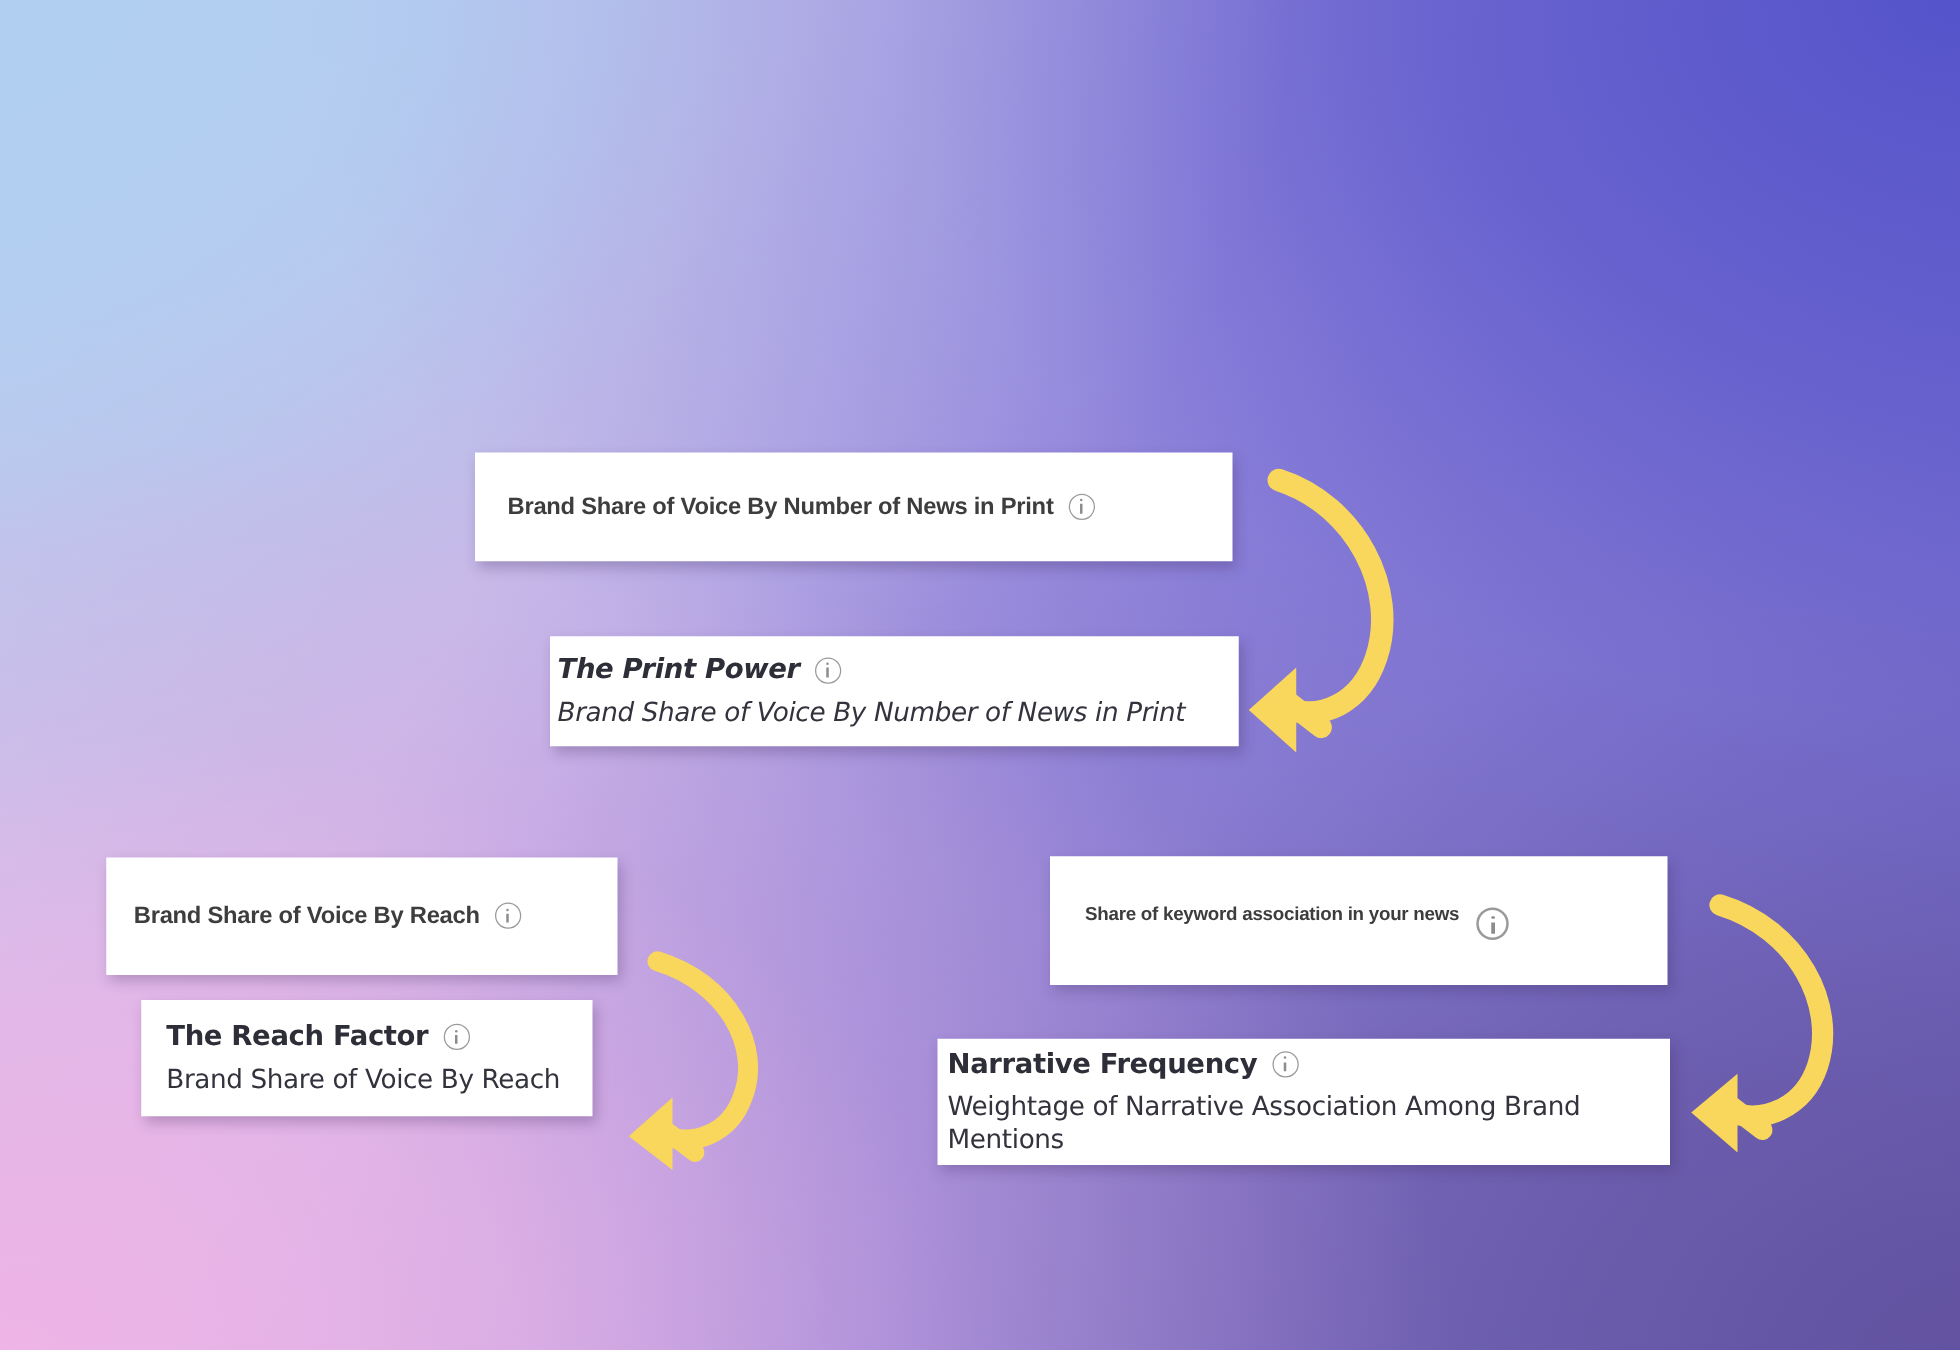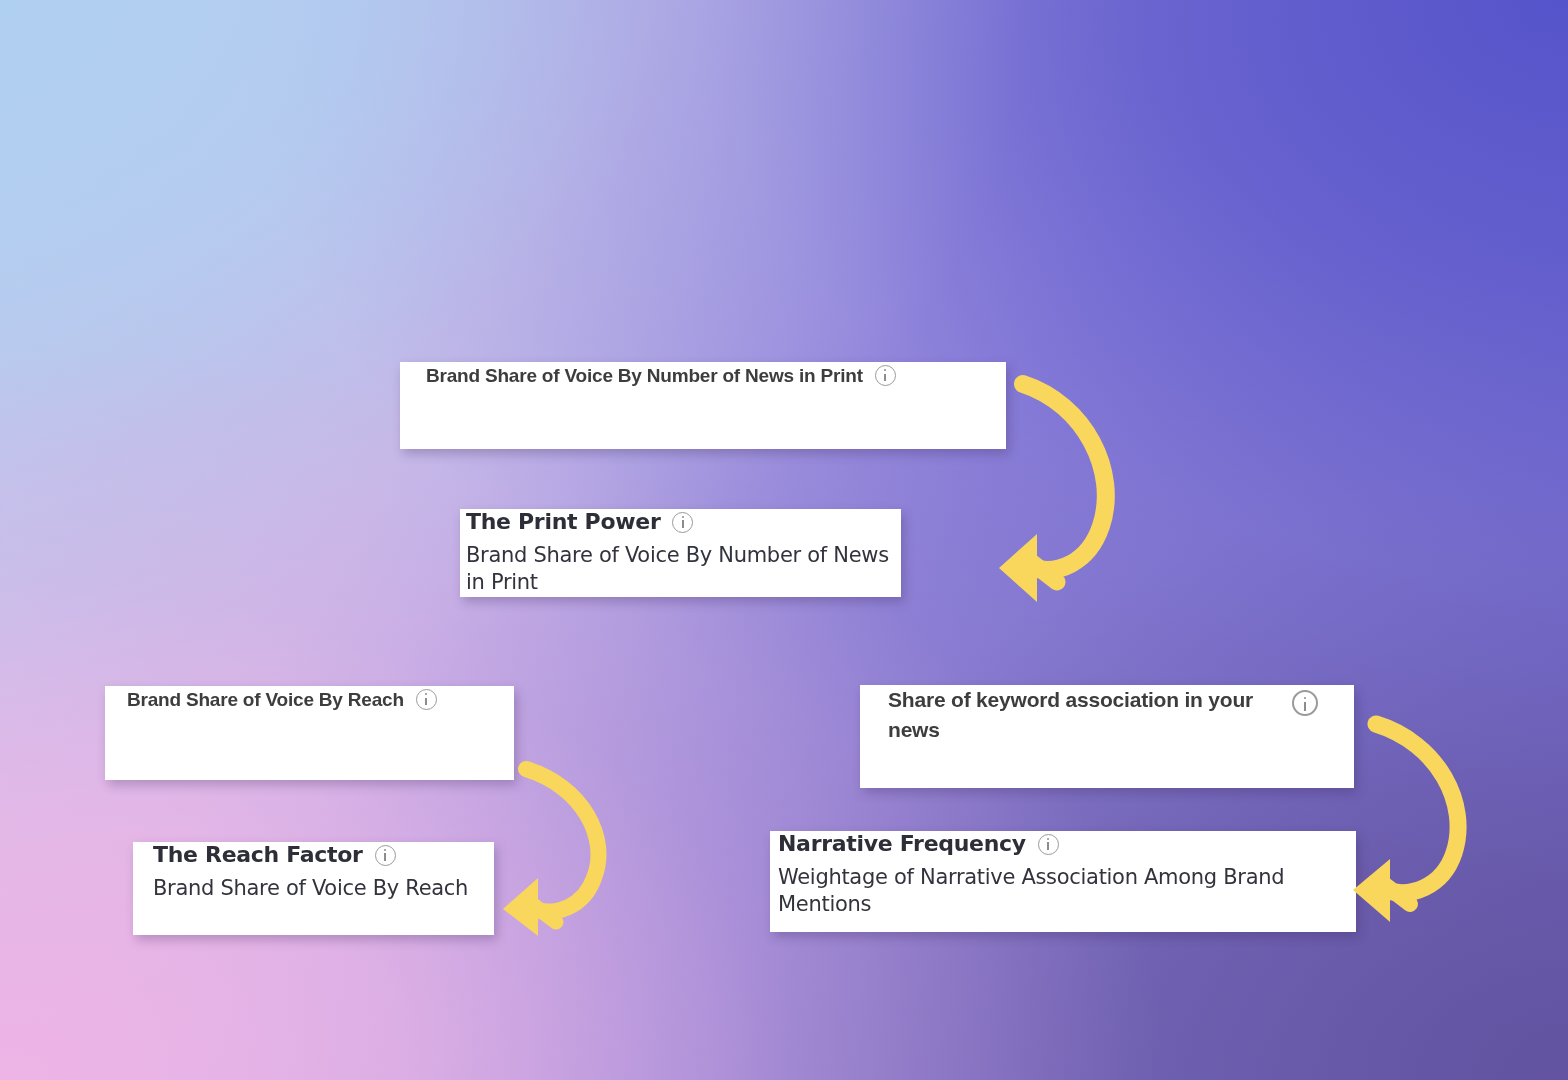--- a/index.html
+++ b/index.html
@@ -45,22 +45,21 @@
     line-height: 1.05;
   }
 
   
   .card {
     position: absolute;
     background: #ffffff;
     box-shadow: 3px 5px 10px rgba(60,40,90,0.28);
     box-sizing: border-box;
     display: flex;
-    align-items: flex-start;
-    margin-left: 20px;
+    align-items: center;
   }
   .card-inner {
     width: 100%;
     box-sizing: border-box;
   }
 
   .row {
     display: flex;
     align-items: center;
     gap: 12px;
@@ -123,28 +122,28 @@
     height: 7.5px;
     margin-left: -0.95px;
     background: #8c8c8c;
   }
   .info-icon.lg { width: 26px; height: 26px; border-width: 2px; }
   .info-icon.lg::before { top: 4.5px; width: 2.6px; height: 2.6px; margin-left: -1.3px; }
   .info-icon.lg::after  { top: 9.5px; width: 2.4px; height: 9px; margin-left: -1.2px; }
 
   
   #card-old-print  { left: 380px;  top: 362px; width: 606px;  height: 87px;  padding: 0 26px; }
-  #card-new-print  { left: 440px;  top: 509px; width: 441px;  height: 88px;  padding: 0 0 0 6px; }
+  #card-new-print  { left: 440px;  top: 509px; width: 551px;  height: 88px;  padding: 0 0 0 6px; font-style: italic; }
   #card-old-reach  { left: 85px;   top: 686px; width: 409px;  height: 94px;  padding: 0 22px; }
-  #card-new-reach  { left: 113px;  top: 842px; width: 361px;  height: 93px;  padding: 0 0 0 20px; }
+  #card-new-reach  { left: 113px;  top: 800px; width: 361px;  height: 93px;  padding: 0 0 0 20px; }
   #card-old-keyword{ left: 840px;  top: 685px; width: 494px;  height: 103px; padding: 0 28px; }
   #card-new-narr   { left: 750px;  top: 831px; width: 586px;  height: 101px; padding: 0 12px 0 8px; }
 
   #card-old-keyword .card-inner { display: flex; align-items: flex-start; gap: 14px; }
-  #card-old-keyword .old-title { max-width: 390px; font-size: 21px; line-height: 1.42; }
+  #card-old-keyword .old-title { max-width: 390px; font-size: 15px; line-height: 1.42; }
   #card-old-keyword .info-icon { margin-top: 5px; }
 
   
   .arrow {
     position: absolute;
     pointer-events: none;
   }
   #arrow-print   { left: 985px;  top: 368px; width: 145px; height: 235px; }
   #arrow-reach   { left: 492px;  top: 756px; width: 128px; height: 180px; }
   #arrow-keyword { left: 1340px; top: 710px; width: 143px; height: 212px; }

